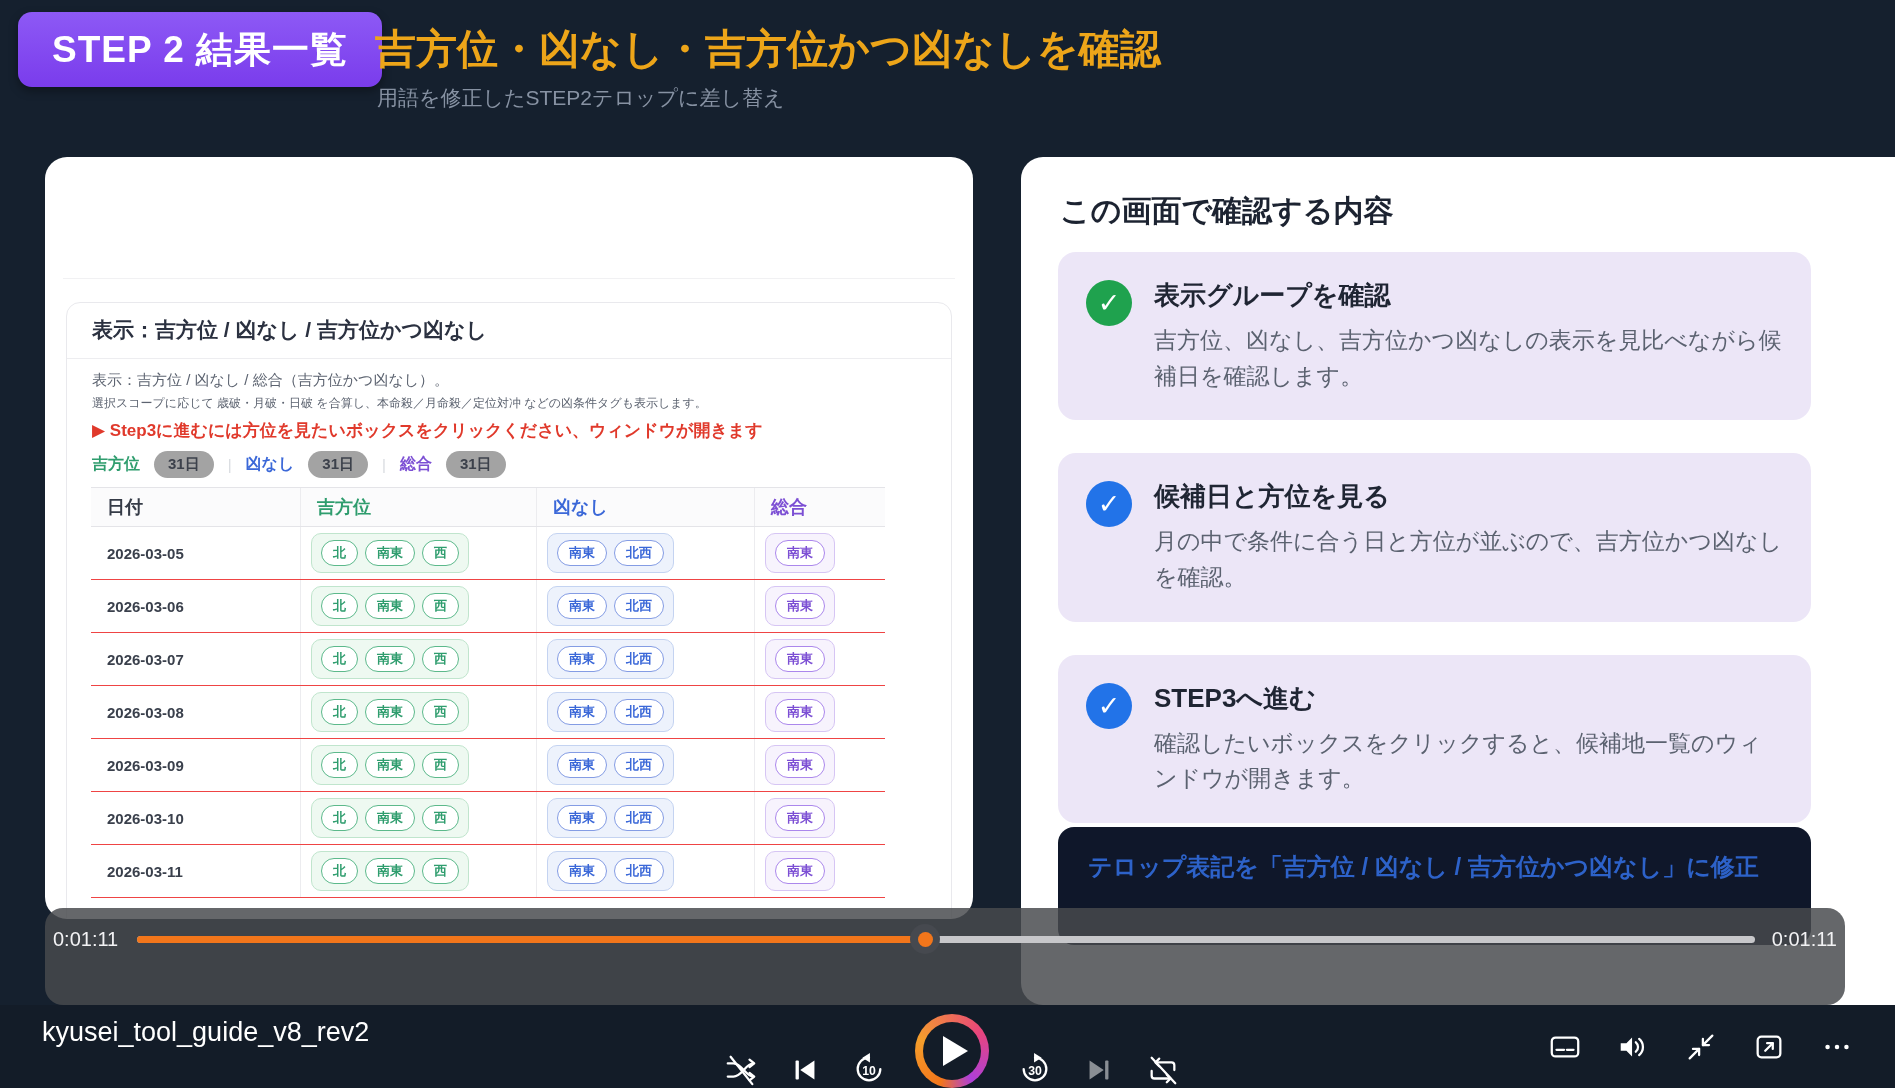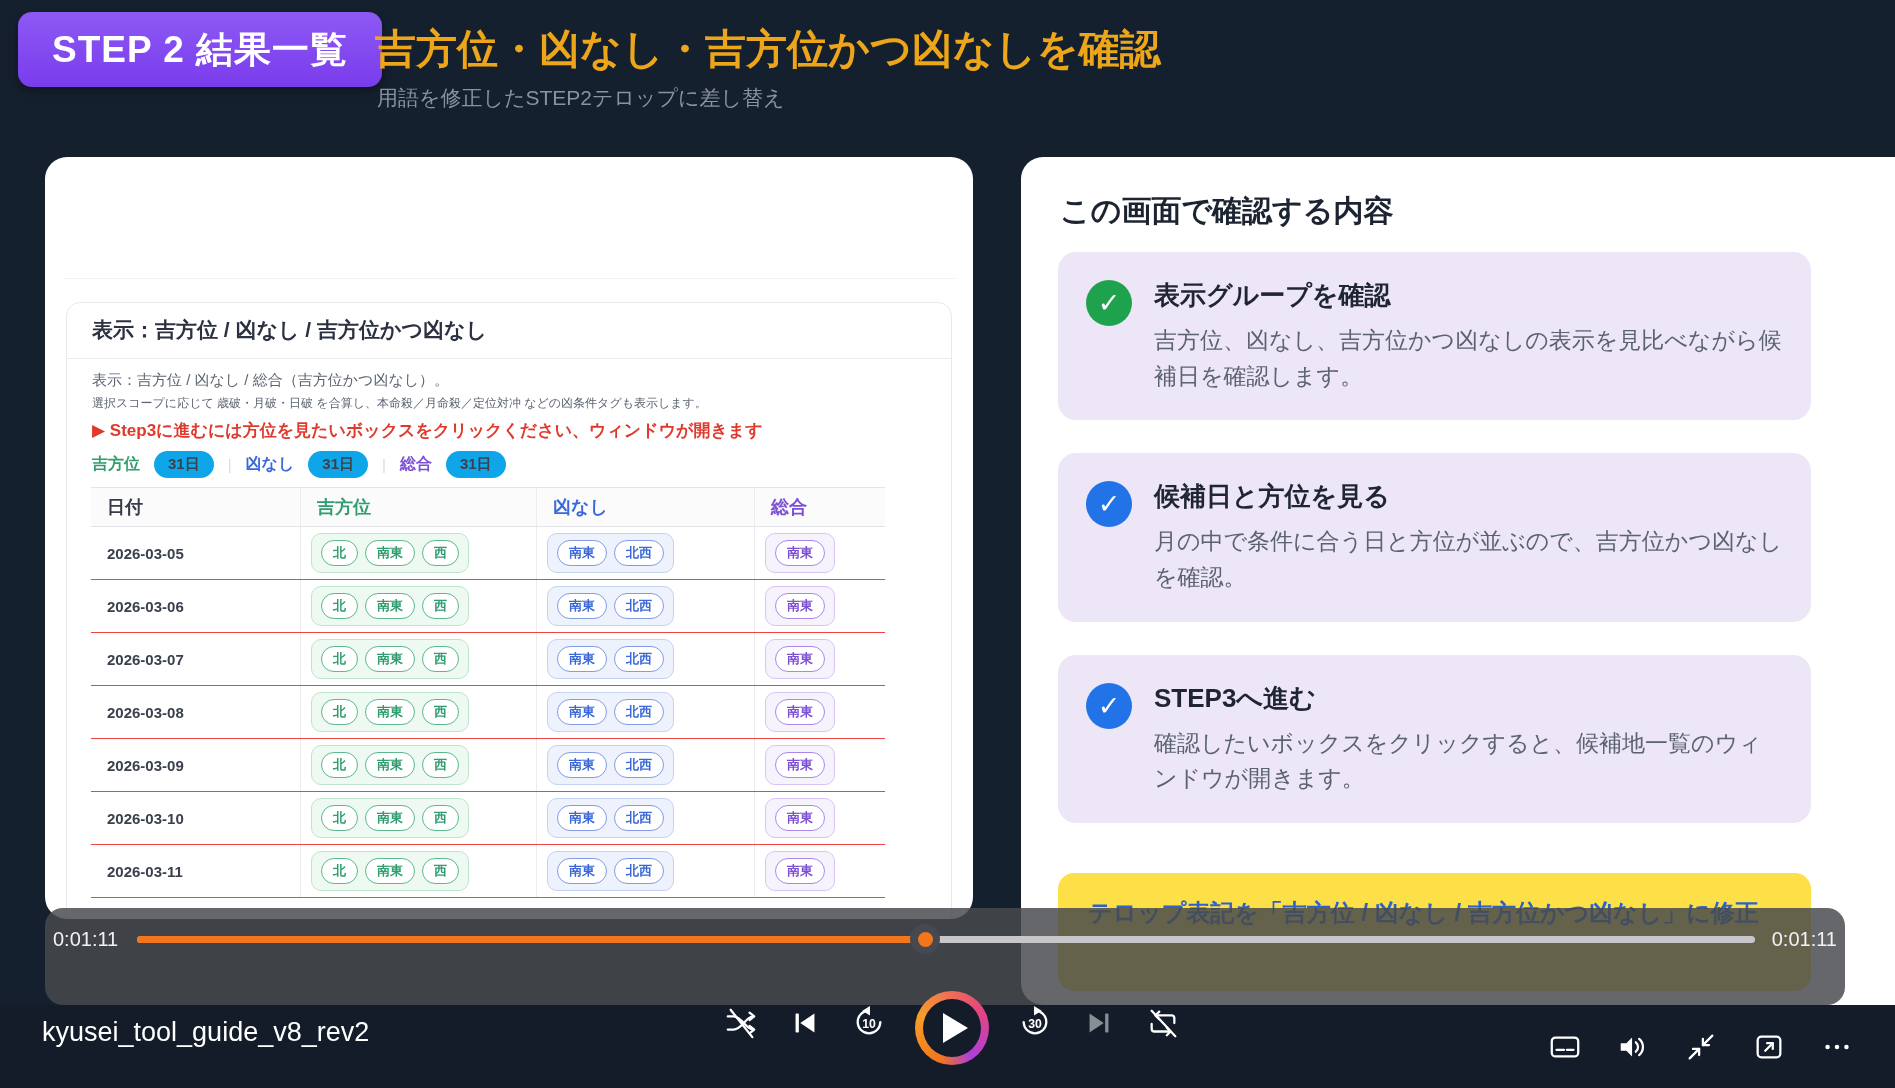--- a/index.html
+++ b/index.html
@@ -24,21 +24,21 @@
   .faint-line { position:absolute; left:18px; right:18px; top:121px; border-top:1px solid #f1f1f3; }
   .subpanel { position:absolute; left:21px; top:145px; width:886px; height:700px;
     background:#fff; border:1px solid #e9e9ed; border-radius:14px 14px 0 0; overflow:hidden; }
   .sp-title { position:absolute; left:25px; top:13px; font-size:21px; font-weight:700; color:#2b3140; }
   .sp-div { position:absolute; left:0; right:0; top:55px; border-top:1px solid #ededf0; }
   .sp-desc1 { position:absolute; left:25px; top:68px;  font-size:15px; color:#5c6370; }
   .sp-desc2 { position:absolute; left:25px; top:92px;  font-size:12px; color:#5c6370; }
   .sp-cta   { position:absolute; left:25px; top:116px; font-size:17px; font-weight:700; color:#e0392b; }
   .count-row { position:absolute; left:25px; top:148px; display:flex; align-items:center; gap:14px; }
   .count-label { font-size:16px; font-weight:700; }
-  .count-pill { background:#0ea5e9; border-radius:999px; padding:4px 14px; font-size:15px; font-weight:600; color:#3c414b; }
+  .count-pill { background:#a3a3a3; border-radius:999px; padding:4px 14px; font-size:15px; font-weight:600; color:#3c414b; }
   .count-sep { color:#d8dbe0; font-size:15px; }
 
   .t-green{color:#2f9d6e} .t-blue{color:#3b68d8} .t-purple{color:#7c4fd4} .t-dark{color:#353b47}
 
   .rtable { position:absolute; left:24px; top:184px; width:794px; }
   .trow { display:grid; grid-template-columns:210px 236px 218px 130px; }
   .trow.head { background:#fbfbfc; border-top:1px solid #e4e4e8; border-bottom:1px solid #e4e4e8; height:40px; }
   .trow.body { height:53px; border-bottom:1px solid #ef4444; }
   .tcell { display:flex; align-items:center; padding:0 10px; border-right:1px solid #ececef; overflow:hidden; }
   .tcell:last-child { border-right:none; }
@@ -55,39 +55,39 @@
 
   
   .cl-title { position:absolute; left:39px; top:34px; font-size:30px; font-weight:700; color:#1c2331; }
   .cards { position:absolute; left:37px; top:95px; width:753px; }
   .card { position:relative; background:#ece6f7; border-radius:18px; padding:26px 28px 26px 96px; margin-bottom:33px; min-height:157px; }
   .card-check { position:absolute; left:28px; top:28px; width:46px; height:46px; border-radius:50%;
     display:flex; align-items:center; justify-content:center; color:#fff; font-size:27px; font-weight:700; }
   .chk-green { background:#1fa24e; } .chk-blue { background:#2273e8; }
   .card-title { font-size:26px; font-weight:700; color:#1f2533; margin-bottom:10px; }
   .card-body { font-size:23px; color:#5b6270; line-height:1.55; }
-  .note-card { position:absolute; left:37px; top:716px; width:753px; min-height:118px;
-    background:#fde047; border-radius:16px; padding:22px 30px;
+  .note-card { position:absolute; left:37px; top:670px; width:753px; min-height:118px;
+    background:#0f172a; border-radius:16px; padding:22px 30px;
     font-size:24px; font-weight:600; color:#2d62c9; line-height:1.5; }
 
   
   .band { position:absolute; left:45px; top:908px; width:1800px; height:97px;
     background:rgba(72,74,78,.84); border-radius:18px; z-index:3; }
   .band-time { position:absolute; top:20px; font-size:20px; color:#f2f2f4; }
   .band-time.l { left:8px; } .band-time.r { right:8px; }
   .track { position:absolute; left:92px; top:28px; width:1618px; height:7px; background:#c7c7ca; border-radius:4px; }
   .track-fill { position:absolute; left:0; top:0; height:7px; background:#f2761b; border-radius:4px; }
   .track-handle { position:absolute; top:-12px; width:30px; height:30px; border-radius:50%; background:#46494f;
     display:flex; align-items:center; justify-content:center; }
   .track-handle::after { content:""; width:15px; height:15px; border-radius:50%; background:#f2761b; }
 
   
   .bar { position:absolute; left:0; top:1005px; width:1895px; height:83px; background:#131c28; z-index:4; }
   .filename { position:absolute; left:42px; top:12px; color:#fff; font-size:27px; font-weight:500; }
-  .transport { position:absolute; left:723px; top:0; height:83px; display:flex; align-items:flex-start; gap:28px; }
+  .transport { position:absolute; left:723px; top:0; height:83px; display:flex; align-items:flex-end; gap:28px; }
   .icon-btn { width:36px; height:36px; display:flex; align-items:center; justify-content:center; cursor:pointer; }
   .icon-btn svg { width:34px; height:34px; stroke:#fff; fill:none; stroke-width:2.4; stroke-linecap:round; stroke-linejoin:round; }
   .icon-btn svg .f { fill:#fff; stroke:none; }
   .icon-btn svg text { fill:#fff; stroke:none; font-weight:700; font-size:13px; font-family:"Liberation Sans",sans-serif; }
   .dim { opacity:.5; }
   .play-btn { position:relative; width:74px; height:74px; border-radius:50%; margin-top:-14px;
     background:conic-gradient(from 200deg,#f2761b,#f59e2b 25%,#e8457c 60%,#ae3fd8 85%,#f2761b); 
     display:flex; align-items:center; justify-content:center; cursor:pointer; }
   .play-inner { width:58px; height:58px; border-radius:50%; background:#131c28; display:flex; align-items:center; justify-content:center; }
   .play-tri { width:0; height:0; border-left:25px solid #fff; border-top:15px solid transparent; border-bottom:15px solid transparent; margin-left:7px; }

